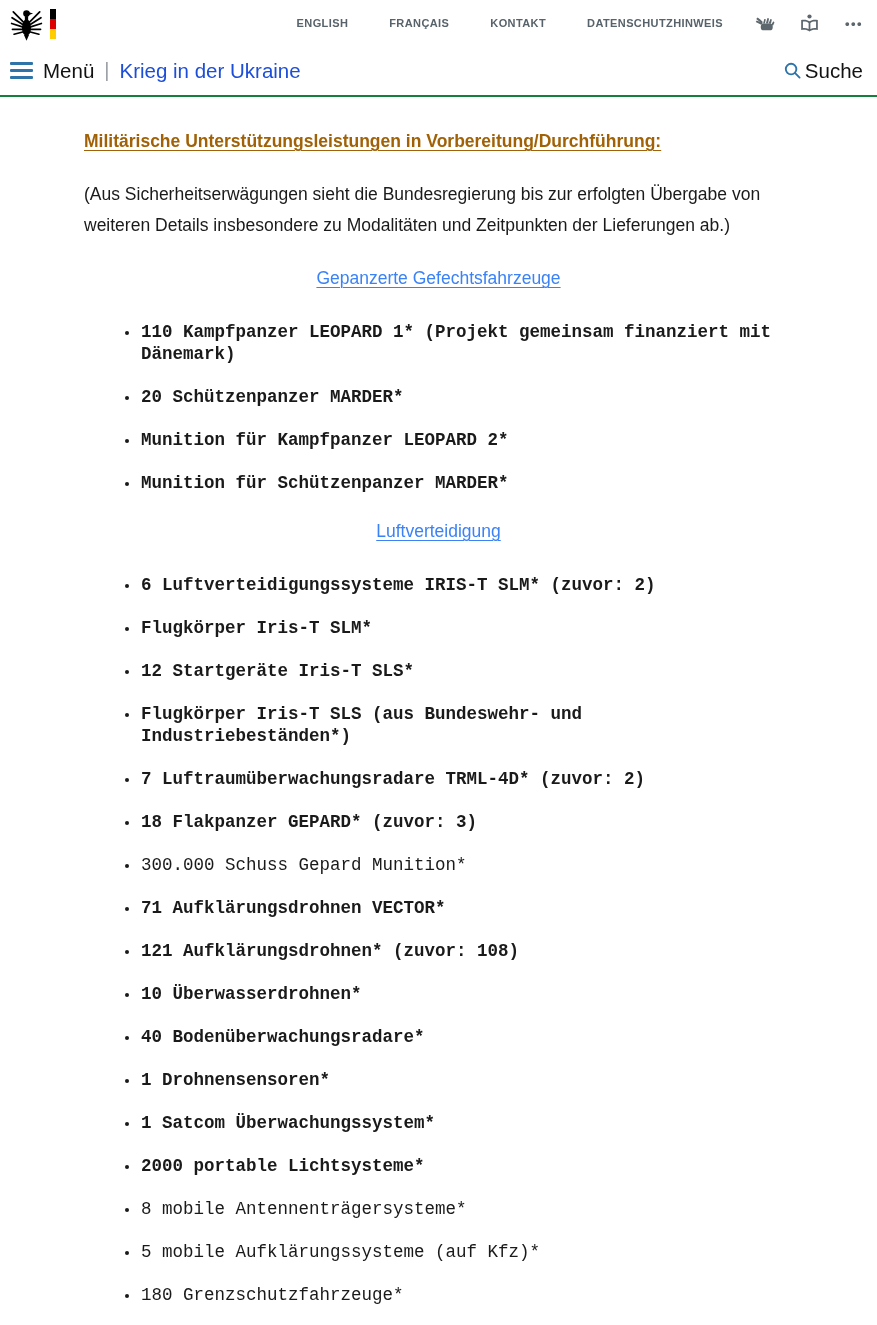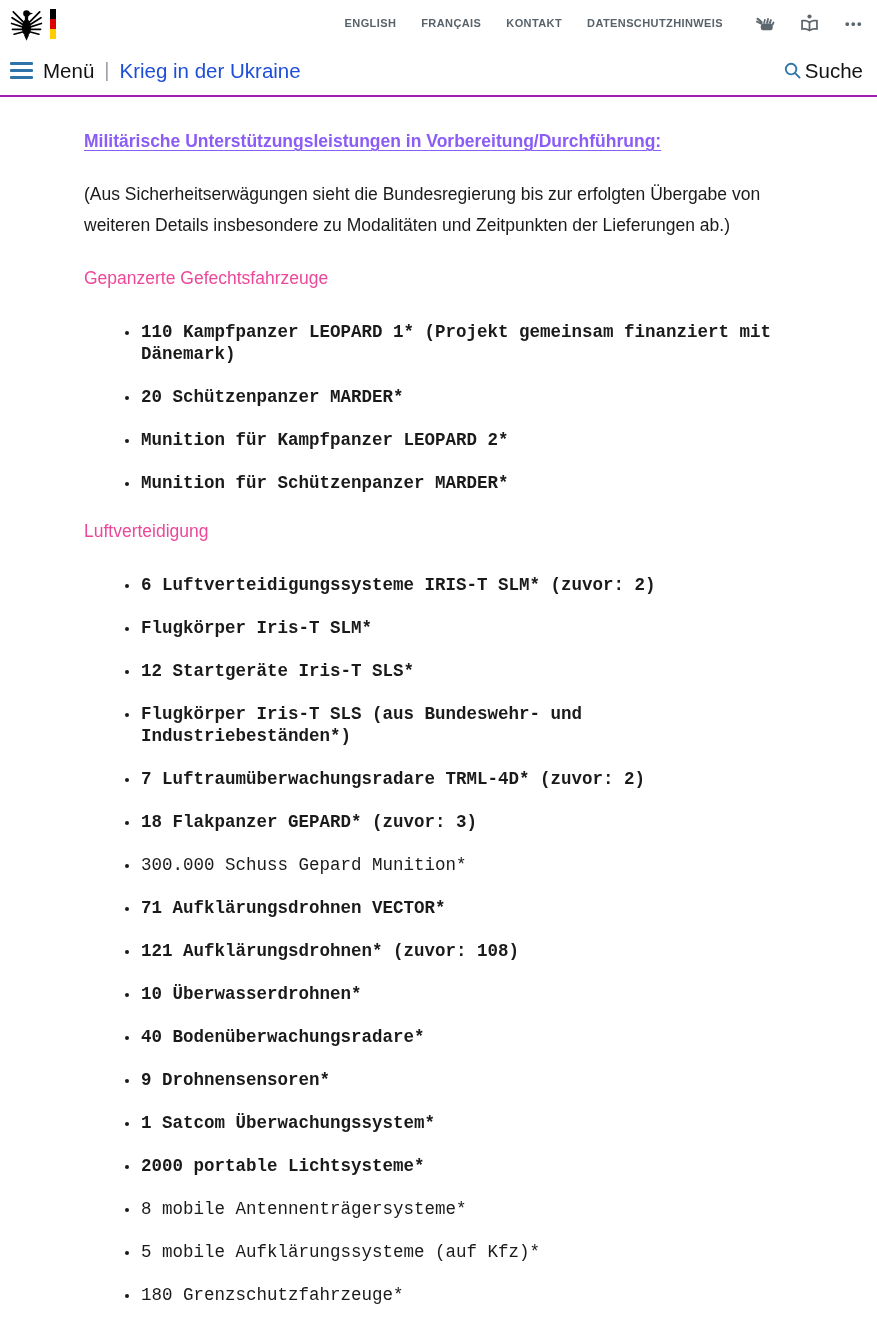--- a/index.html
+++ b/index.html
@@ -17,65 +17,66 @@
     display: flex; align-items: center;
     padding: 0 12px 0 10px;
   }
   .logo-group { display: flex; align-items: center; gap: 7px; }
   .eagle { width: 33px; height: 37px; display: block; }
   .flag { width: 6px; height: 30px; display: flex; flex-direction: column; margin-top: 1px; }
   .flag span { flex: 1; }
 
   .toplinks {
     margin-left: auto;
-    display: flex; align-items: center; gap: 25px;
+    display: flex; align-items: center; gap: 41px;
     font-size: 11px; font-weight: 700; letter-spacing: 0.4px;
     color: #57626a;
   }
   .toplinks a { color: #57626a; text-decoration: none; cursor: pointer; }
   .topicons {
     display: flex; align-items: center; gap: 23px;
     margin-left: 30px; color: #5c666d;
   }
   .topicons .ticon { width: 22px; height: 22px; display: flex; align-items: center; justify-content: center; cursor: pointer; }
   .more-dots { font-size: 13px; letter-spacing: 1.5px; color: #5c666d; font-weight: 700; line-height: 1; }
 
   
   .navbar {
     height: 51px;
     display: flex; align-items: center;
     padding: 0 14px 0 10px;
-    border-bottom: 2px solid #a21caf;
+    border-bottom: 2px solid #15803d;
   }
   .nav-left { display: flex; align-items: center; }
   .burger { width: 23px; height: 17px; display: flex; flex-direction: column; justify-content: space-between; cursor: pointer; margin-right: 10px; }
   .burger span { height: 3.2px; background: #2e74a9; border-radius: 1px; }
   .menu-label { font-size: 20.5px; color: #121212; cursor: pointer; }
   .nav-sep { color: #9aa0a5; font-size: 20px; margin: 0 10px; font-weight: 300; }
   .breadcrumb-label { font-size: 20.5px; color: #1d4ed8; }
   .nav-right { margin-left: auto; display: flex; align-items: center; gap: 4px; cursor: pointer; }
   .search-label { font-size: 20.5px; color: #121212; }
 
   
   .content { padding: 33px 84px 0 84px; }
   .page-title {
-    font-size: 17.5px; font-weight: 700; color: #8b5cf6;
+    font-size: 17.5px; font-weight: 700; color: #a16207;
     text-decoration: underline; text-underline-offset: 3px; text-decoration-thickness: 1px;
     line-height: 22px;
   }
   .note {
     margin-top: 27px;
     font-size: 17.5px; line-height: 31px; color: #1a1a1a;
     max-width: 688px;
   }
   .section-heading {
     margin: 26px 0 32px 0;
-    font-size: 17.5px; font-weight: 400; color: #ec4899;
-    text-underline-offset: 3px; text-decoration-thickness: 1px;
+    font-size: 17.5px; font-weight: 400; color: #3b82f6;
+    text-decoration: underline; text-underline-offset: 3px; text-decoration-thickness: 1px;
     line-height: 22px;
+    text-align: center;
   }
   .item-list { list-style: disc outside; padding-left: 56px; margin: 0; font-family: Liberation Mono, monospace; }
   .item-list li {
     font-size: 17.5px; line-height: 22px;
     margin-bottom: 21px;
     padding-left: 1px;
     max-width: 650px;
   }
   .item-list li.bold { font-weight: 700; }
   .item-list li::marker { font-size: 14px; }
@@ -197,21 +198,21 @@
           <li>300.000 Schuss Gepard Munition*</li>
         </ul>
   </section>
 
   <section>
     <ul class="item-list">
           <li class="bold">71 Aufklärungsdrohnen VECTOR*</li>
           <li class="bold">121 Aufklärungsdrohnen* (zuvor: 108)</li>
           <li class="bold">10 Überwasserdrohnen*</li>
           <li class="bold">40 Bodenüberwachungsradare*</li>
-          <li class="bold">9 Drohnensensoren*</li>
+          <li class="bold">1 Drohnensensoren*</li>
           <li class="bold">1 Satcom Überwachungssystem*</li>
           <li class="bold">2000 portable Lichtsysteme*</li>
           <li>8 mobile Antennenträgersysteme*</li>
           <li>5 mobile Aufklärungssysteme (auf Kfz)*</li>
           <li>180 Grenzschutzfahrzeuge*</li>
         </ul>
   </section>
 </div>
 </main>
 

